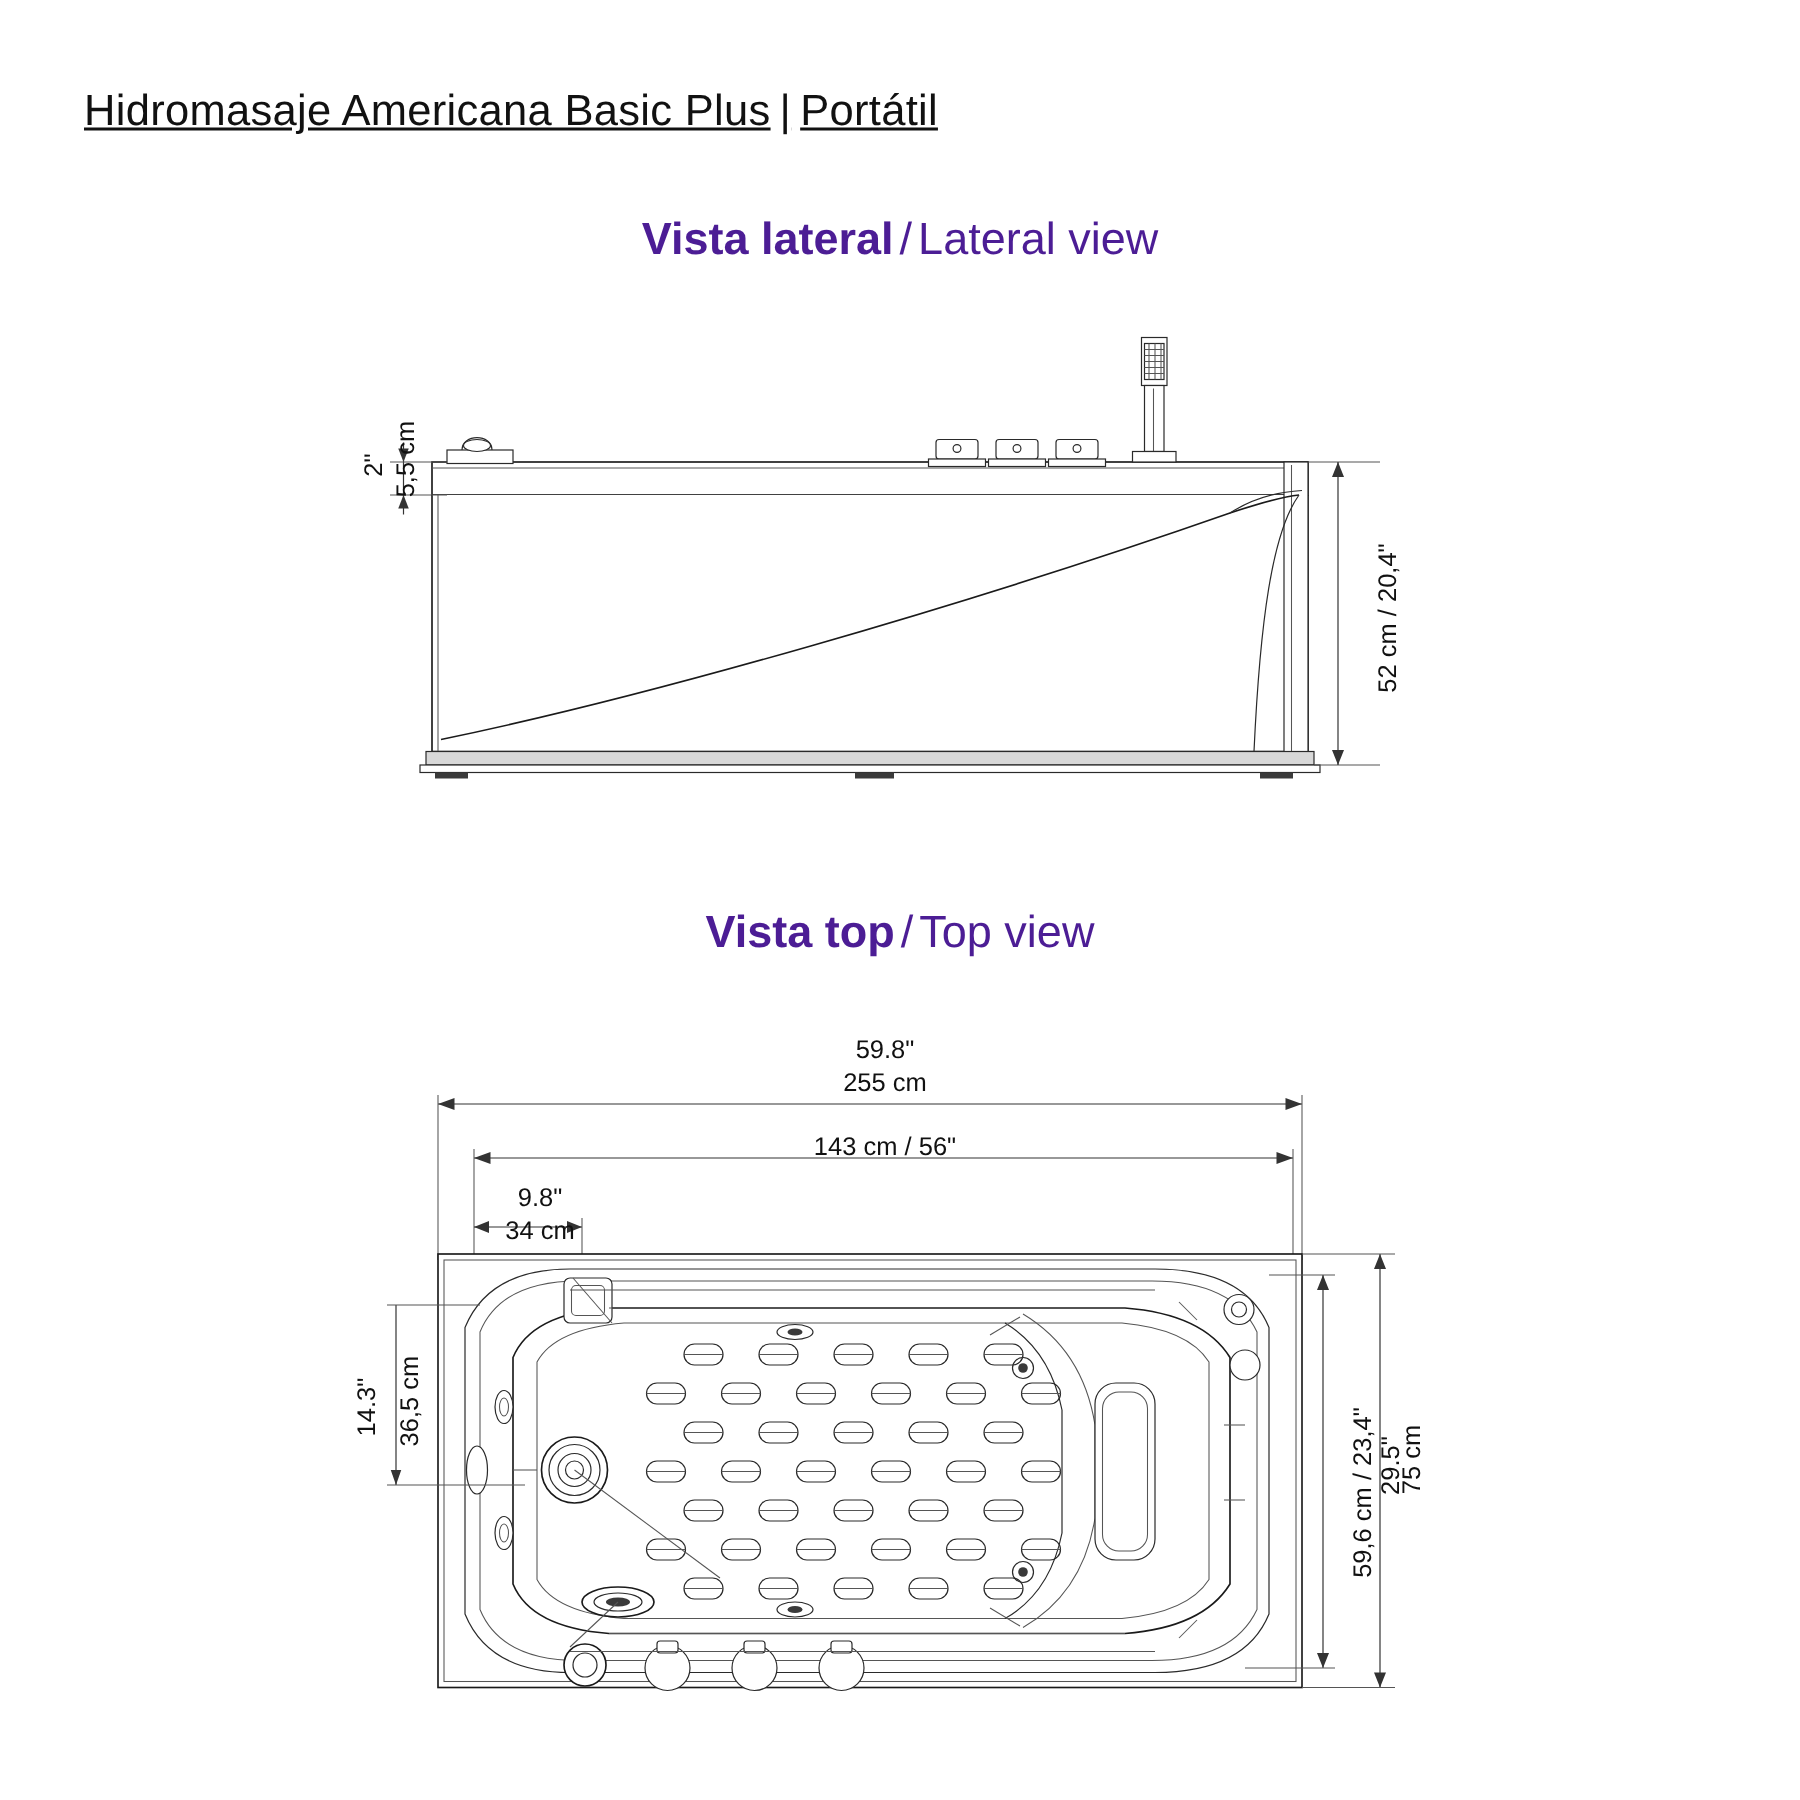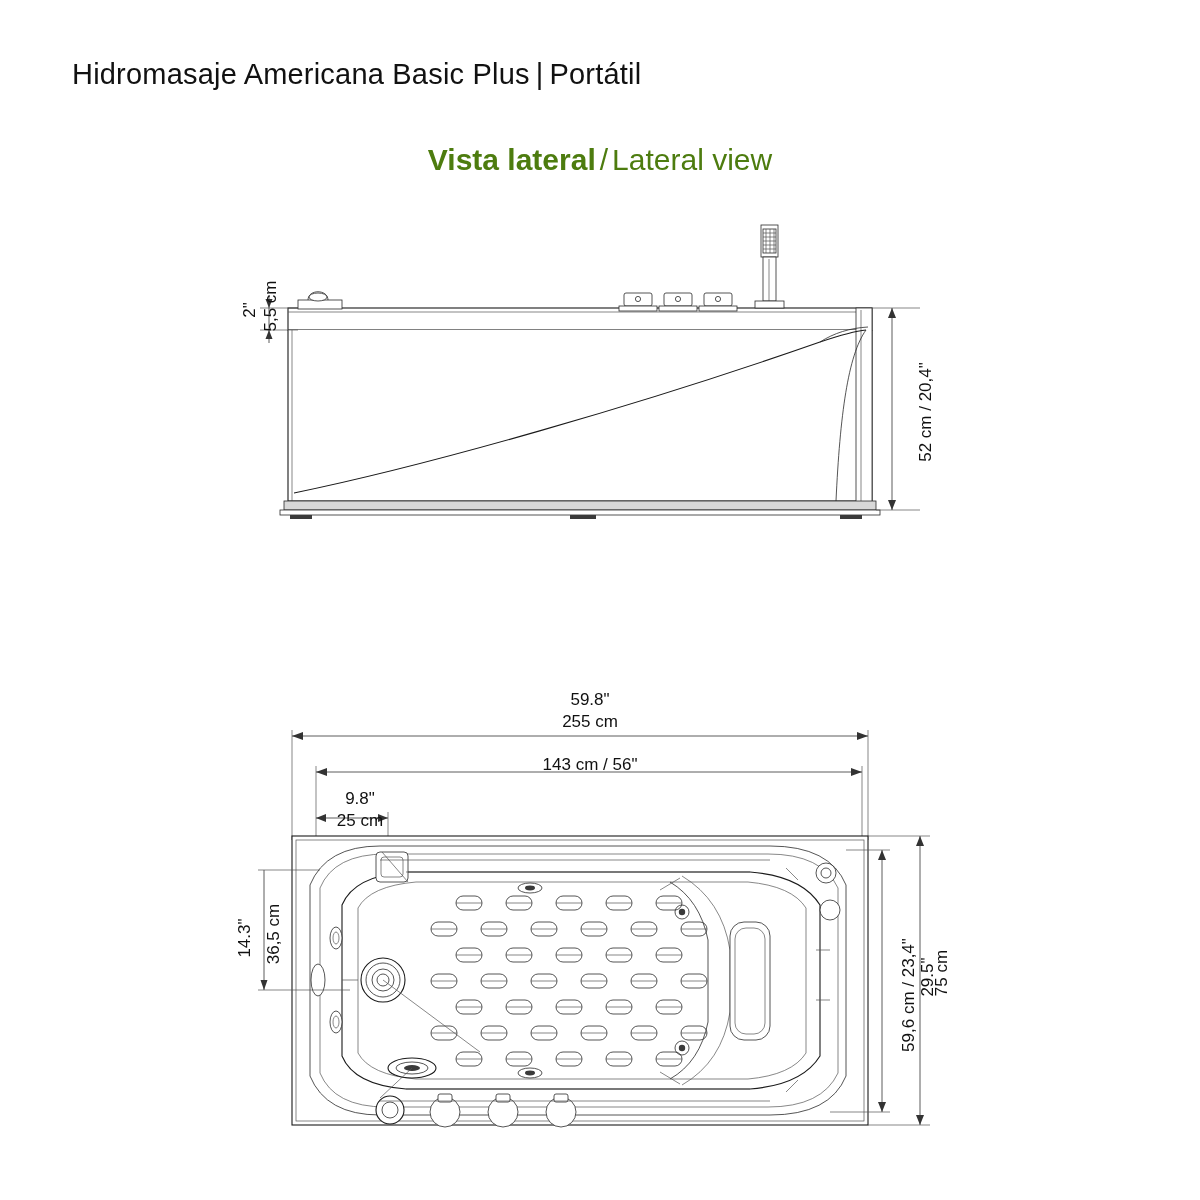--- a/index.html
+++ b/index.html
@@ -8,36 +8,37 @@
     background:#ffffff;
     font-family:"Liberation Sans", sans-serif;
     color:#111111;
     overflow:hidden;
     position:relative;
   }
   .page{position:absolute;inset:0;}
 
   .title{
     position:absolute;
-    left:72px; top:58px;
+    left:56px; top:58px;
     font-size:29px;
     font-weight:400;
     letter-spacing:0.2px;
     color:#111;
     white-space:nowrap;
+    text-decoration:underline;
   }
   .title .sep{padding:0 6px;}
 
   .section-head{
     position:absolute;
     width:100%;
     text-align:center;
     font-size:30px;
     white-space:nowrap;
-    color:#4d7c0f;
+    color:#4c1d95;
   }
   .section-head .es{font-weight:700;}
   .section-head .sl{font-weight:400;padding:0 4px;}
   .section-head .en{font-weight:400;}
 
   #head-lateral{top:143px;}
   #head-top{top:605px;}
 
   .dim-label{
     position:absolute;
@@ -164,20 +165,23 @@
         <line x1="40" y1="115" x2="78" y2="115" class="ln-light"></line>
       </g>
 
     </svg>
   </div>
 
   <div class="dim-label rot" style="left:230px;top:300px;width:40px;transform:rotate(-90deg);text-align:center;">2"</div>
   <div class="dim-label rot" style="left:240px;top:296px;width:62px;transform:rotate(-90deg);text-align:center;">5,5 cm</div>
   <div class="dim-label rot" style="left:846px;top:402px;width:160px;transform:rotate(-90deg);text-align:center;">52 cm / 20,4"</div>
 
+  <div class="section-head" id="head-top">
+    <span class="es">Vista top</span><span class="sl">/</span><span class="en">Top view</span>
+  </div>
 
   <div class="drawing" style="left:230px;top:700px;width:740px;height:460px;">
     <svg width="740" height="460" viewBox="0 0 740 460">
 
       <g class="ln-ext">
         <line x1="62" y1="36" x2="638" y2="36"></line>
         <path d="M62,36 l11,-4 l0,8 z" fill="#333" stroke="none"></path>
         <path d="M638,36 l-11,-4 l0,8 z" fill="#333" stroke="none"></path>
         <line x1="62" y1="30" x2="62" y2="140" class="ln-light"></line>
         <line x1="638" y1="30" x2="638" y2="140" class="ln-light"></line>
@@ -422,21 +426,21 @@
 
     </svg>
   </div>
 
   <div class="dim-label center" style="left:500px;top:690px;width:180px;">59.8"</div>
   <div class="dim-label center" style="left:500px;top:712px;width:180px;">255 cm</div>
 
   <div class="dim-label center" style="left:490px;top:755px;width:200px;">143 cm / 56"</div>
 
   <div class="dim-label center" style="left:300px;top:789px;width:120px;">9.8"</div>
-  <div class="dim-label center" style="left:300px;top:811px;width:120px;">25 cm</div>
+  <div class="dim-label center" style="left:300px;top:811px;width:120px;">34 cm</div>
 
   <div class="dim-label rot" style="left:215px;top:928px;width:60px;transform:rotate(-90deg);text-align:center;">14.3"</div>
   <div class="dim-label rot" style="left:234px;top:924px;width:80px;transform:rotate(-90deg);text-align:center;">36,5 cm</div>
 
   <div class="dim-label rot" style="left:814px;top:985px;width:190px;transform:rotate(-90deg);text-align:center;">59,6 cm / 23,4"</div>
 
   <div class="dim-label rot" style="left:893px;top:967px;width:70px;transform:rotate(-90deg);text-align:center;">29.5"</div>
   <div class="dim-label rot" style="left:911px;top:963px;width:62px;transform:rotate(-90deg);text-align:center;">75 cm</div>
 
 </div>

